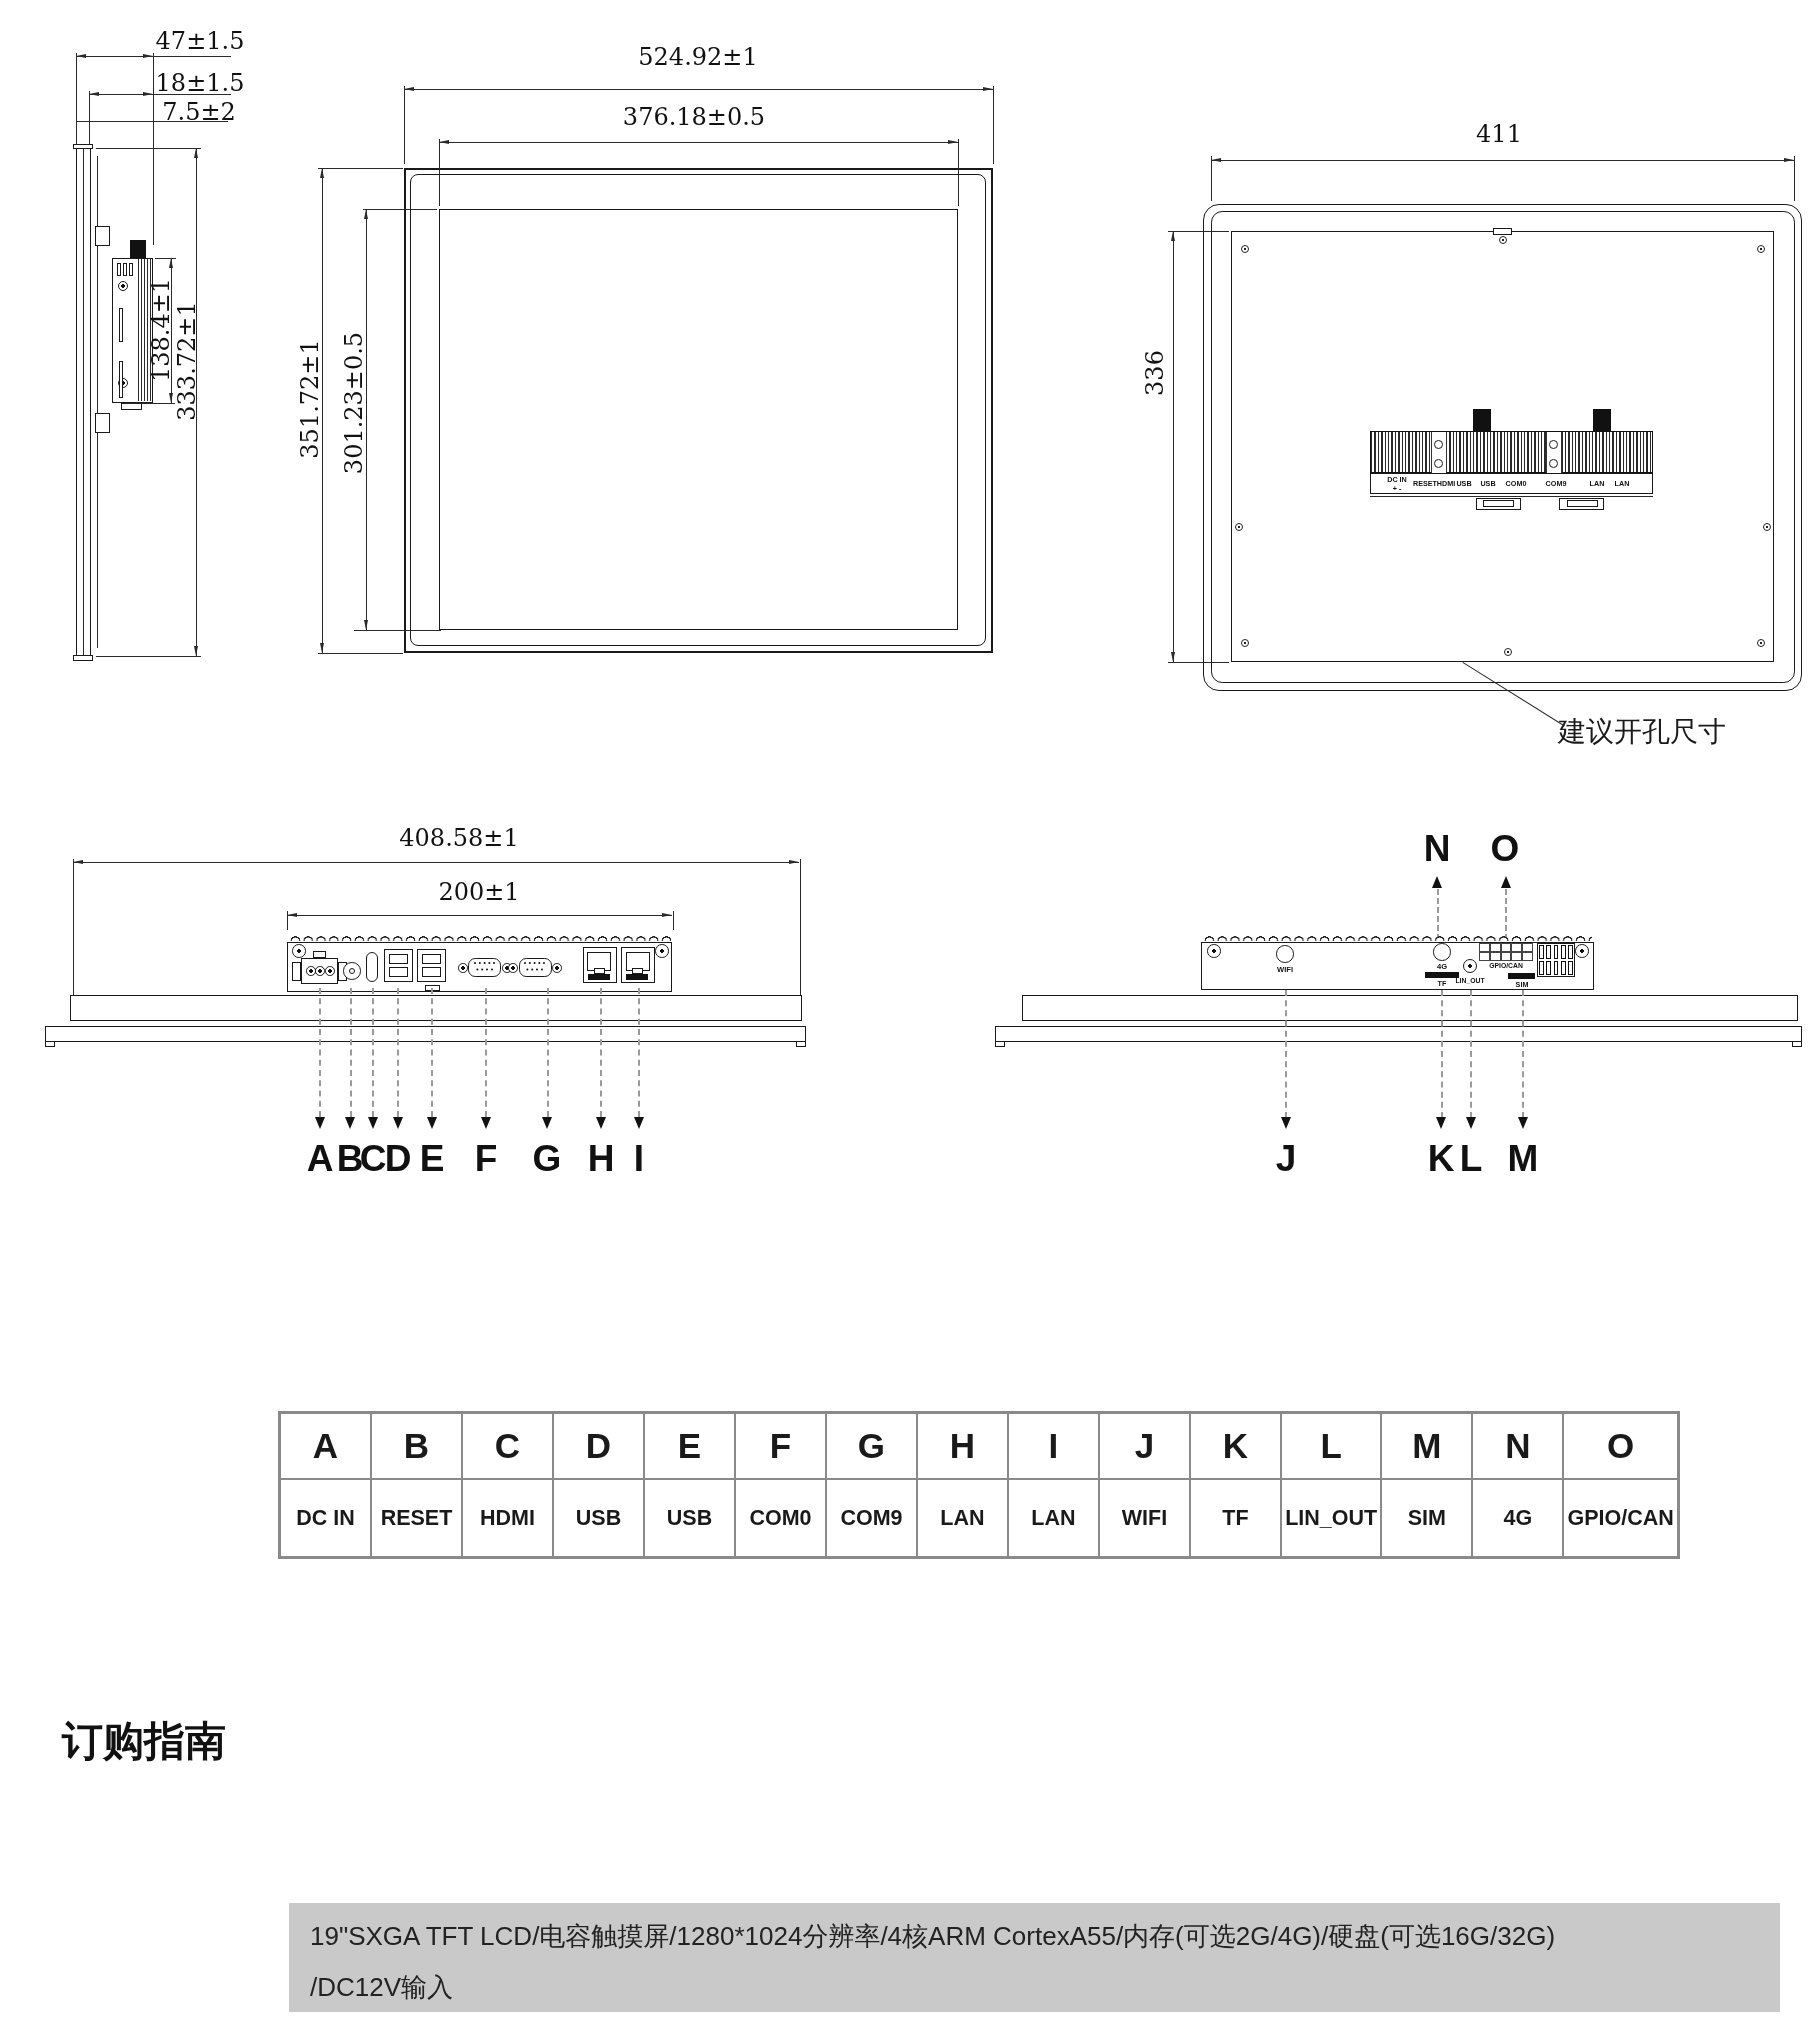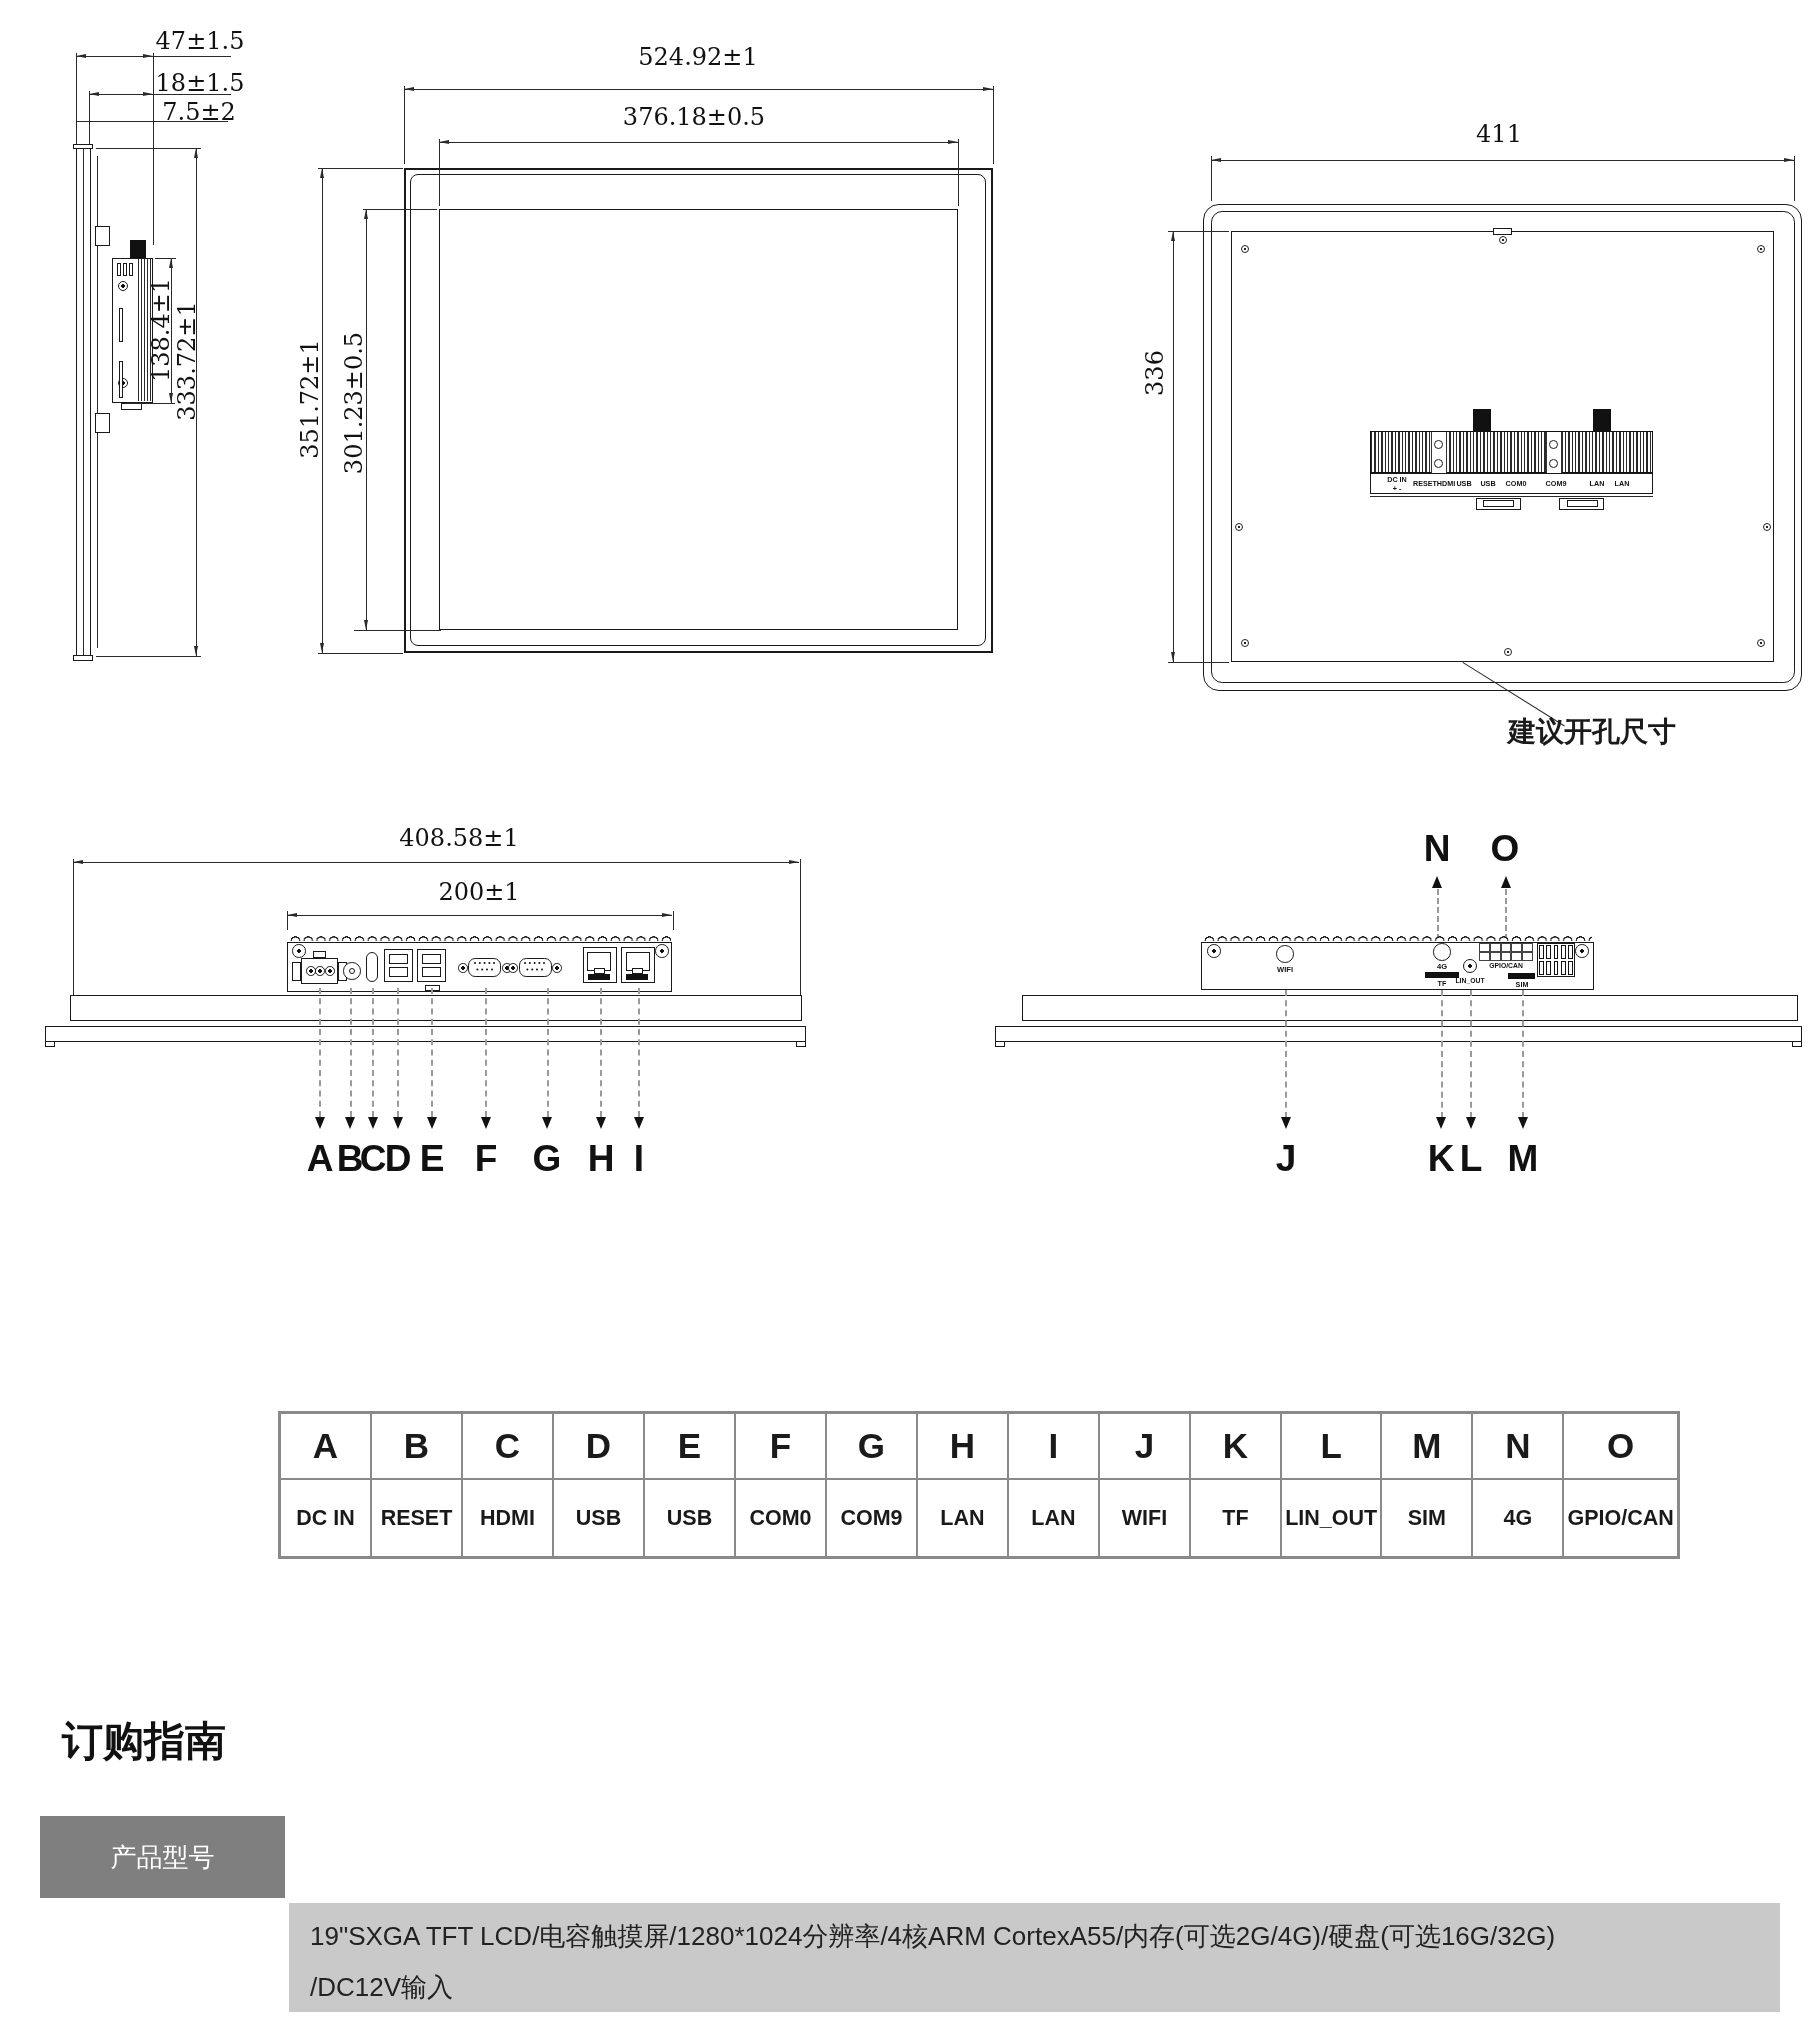--- a/index.html
+++ b/index.html
@@ -178,21 +178,21 @@
     <div class="tiny" style="left:1556px;top:480px;font-size:7.2px">COM9</div>
     <div class="tiny" style="left:1597px;top:480px;font-size:7.2px">LAN</div>
     <div class="tiny" style="left:1622px;top:480px;font-size:7.2px">LAN</div>
     <div class="lh" style="left:1370px;top:496px;width:283px;border-top-width:1.6px"></div>
     <div class="rect b15" style="left:1476px;top: 498px;width:45px;height:12px"></div>
     <div class="rect b1" style="left:1483px;top:500px;width:31px;height:7.2px"></div>
     <div class="rect b15" style="left:1559px;top:498px;width:45px;height:12px"></div>
     <div class="rect b1" style="left:1567px;top:500px;width:31px;height:7.2px"></div>
 
     <div class="lh" style="left:1463px;top:662px;width:120px;transform:rotate(32deg);transform-origin:left top;border-top-width:1.2px"></div>
-    <div class="abs" style="left:1508px;top:713px;font-size:28px;font-weight:700;white-space:nowrap">建议开孔尺寸</div>
+    <div class="abs" style="left:1558px;top:713px;font-size:28px;font-weight:400;white-space:nowrap">建议开孔尺寸</div>
   </div>
 
   <div class="grp">
     <div class="dim-label" style="left:459px;top:838px">408.58±1</div>
     <div class="dh" style="left:73px;top:862px;width:726px"></div>
     <div class="lv" style="left:73px;top:859px;height:137px"></div>
     <div class="lv" style="left:800px;top:859px;height:137px"></div>
     <div class="dim-label" style="left:479px;top:892px">200±1</div>
     <div class="dh" style="left:287px;top:915px;width:385px"></div>
     <div class="lv" style="left:287px;top:911px;height:19px"></div>
@@ -374,21 +374,20 @@
     <div class="nc">WIFI</div>
     <div class="nc">TF</div>
     <div class="nc">LIN_OUT</div>
     <div class="nc">SIM</div>
     <div class="nc">4G</div>
     <div class="nc">GPIO/CAN</div>
   </div>
 
   <div class="grp">
     <div class="og-head" style="left:62px;top:1714px">订购指南</div>
-    <div class="og-cell og-gray" style="left:40px;top:1816px;width:245px;height:82px">产品型号</div>
     <div class="og-cell og-desc" style="left:289px;top:1903px;width:1491px;height:109px">
       <span>19"SXGA TFT LCD/电容触摸屏/1280*1024分辨率/4核ARM CortexA55/内存(可选2G/4G)/硬盘(可选16G/32G)</span>
       <span>/DC12V输入</span>
     </div>
   </div>
 
 </div>
 
 
 </body></html>

